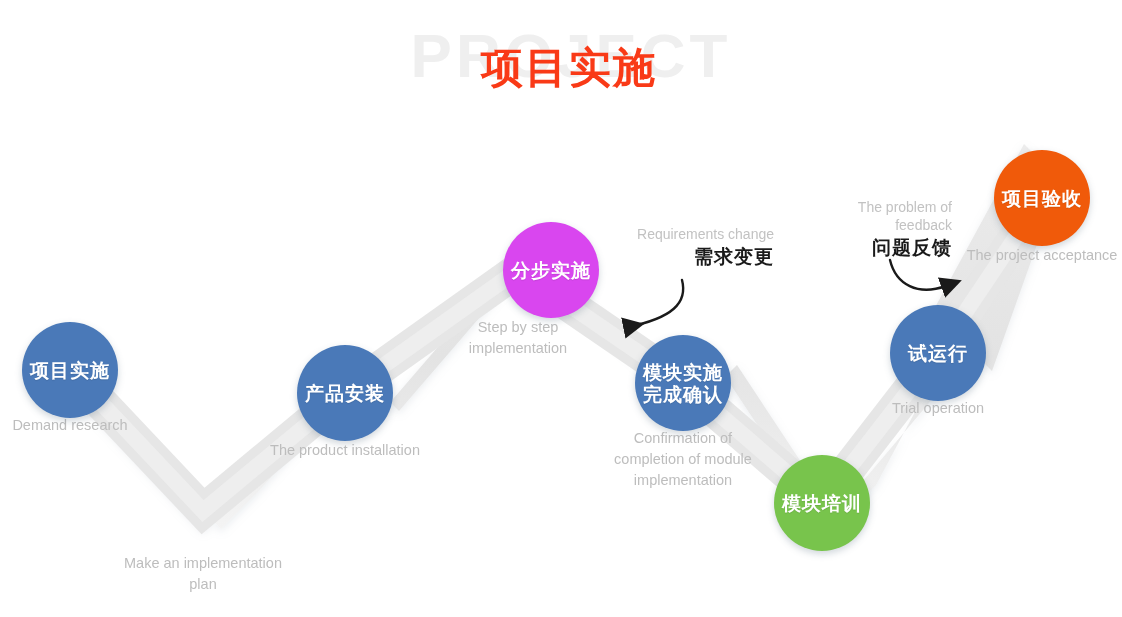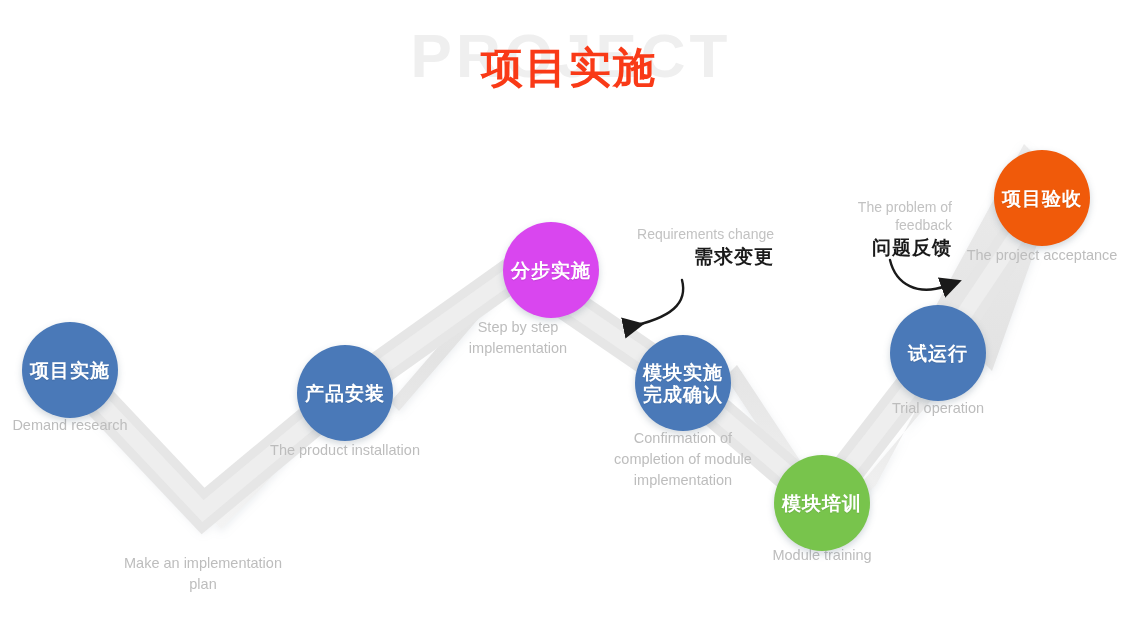--- a/index.html
+++ b/index.html
@@ -160,21 +160,20 @@
   <div class="caption" style="left:-15px;top:415px;width:170px;">Demand research</div>
 
   <div class="caption" style="left:113px;top:553px;width:180px;">Make an implementation plan</div>
 
   <div class="caption" style="left:250px;top:440px;width:190px;">The product installation</div>
 
   <div class="caption" style="left:458px;top:317px;width:120px;">Step by step implementation</div>
 
   <div class="caption" style="left:598px;top:428px;width:170px;">Confirmation of completion of module implementation</div>
 
-  <div class="caption" style="left:747px;top:545px;width:150px;">Module training</div>
 
   <div class="caption" style="left:873px;top:398px;width:130px;">Trial operation</div>
 
   <div class="caption" style="left:952px;top:245px;width:180px;">The project acceptance</div>
 
   <div class="node" style="left:22px;top:322px;background:#4a79b8;">
     <span>项目实施</span>
   </div>
 
 

